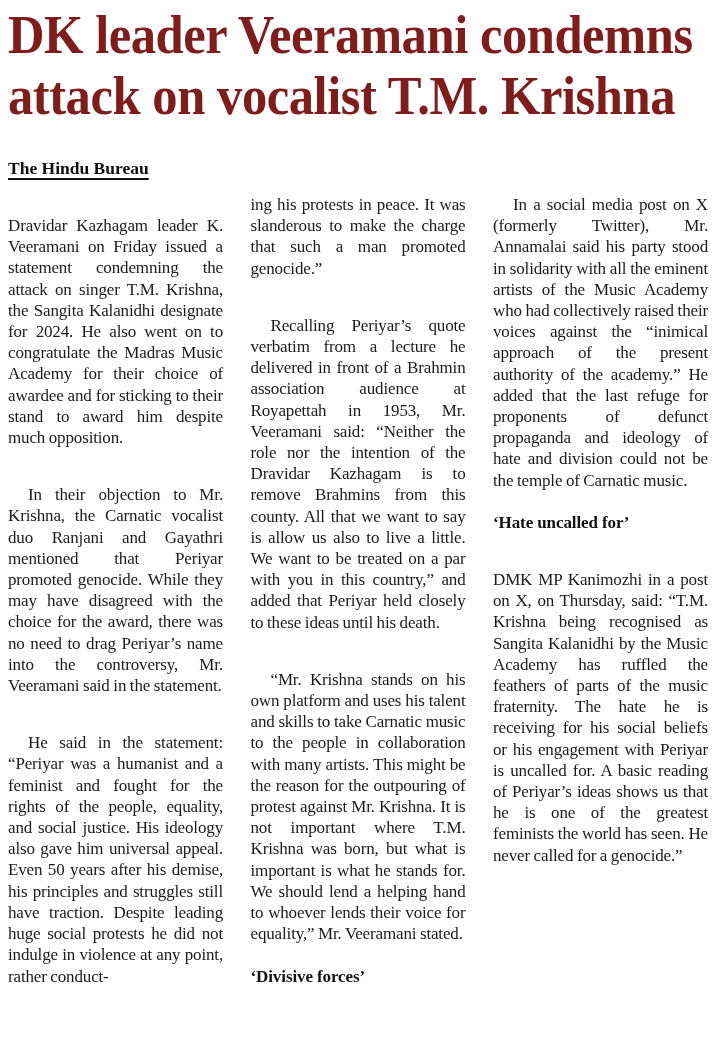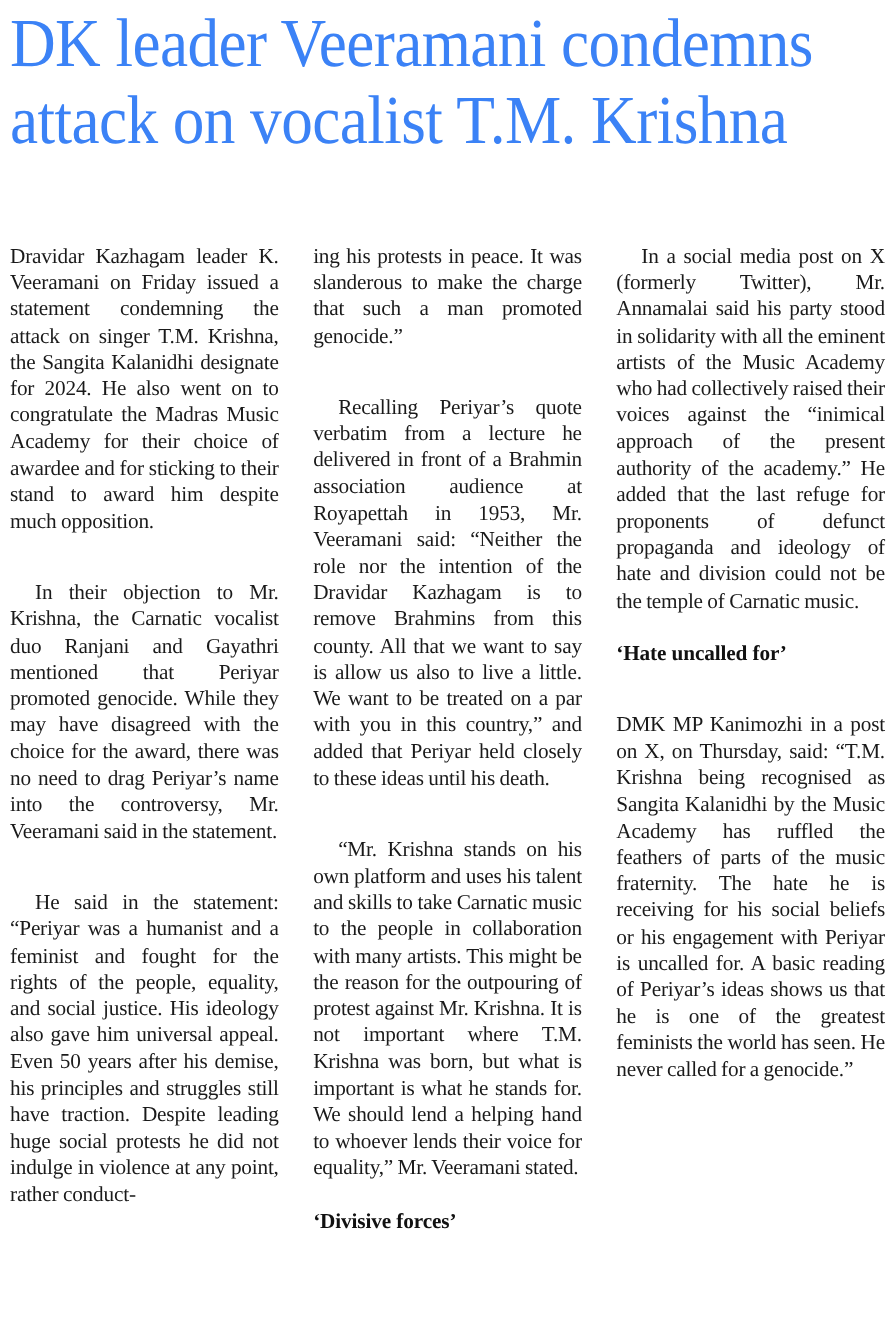--- a/index.html
+++ b/index.html
@@ -8,22 +8,22 @@
       width: 716px;
       height: 1059px;
       overflow: hidden;
       font-family: "Liberation Serif", serif;
       color: #1a1a1a;
     }
     .page { padding: 4px 8px 0 8px; }
 
     
     .headline {
-      color: #3b82f6;
-      font-weight: normal;
+      color: #7f1d1d;
+      font-weight: bold;
       font-size: 55px;
       line-height: 61px;
       letter-spacing: -0.5px;
       margin-bottom: 32px;
     }
     .headline-line {
       display: block;
       transform: scaleX(0.92);
       transform-origin: 0 50%;
       white-space: nowrap;
@@ -86,20 +86,21 @@
 
   <h1 class="headline">
     <span class="headline-line">DK leader Veeramani condemns</span>
     <span class="headline-line">attack on vocalist T.M. Krishna</span>
   </h1>
 
   <div class="article-body">
 
     <section class="col">
       <div class="byline-block">
+        <div class="byline">The Hindu Bureau</div>
       </div>
       <p class="para">Dravidar Kazhagam leader K. Veeramani on Friday issued a statement condemning the attack on singer T.M. Krishna, the Sangita Kalanidhi designate for 2024. He also went on to congratulate the Madras Music Academy for their choice of awardee and for sticking to their stand to award him despite much opposition.</p>
       <p class="para indent">In their objection to Mr. Krishna, the Carnatic vocalist duo Ranjani and Gayathri mentioned that Periyar promoted genocide. While they may have disagreed with the choice for the award, there was no need to drag Periyar’s name into the controversy, Mr. Veeramani said in the statement.</p>
       <p class="para indent">He said in the statement: “Periyar was a humanist and a feminist and fought for the rights of the people, equality, and social justice. His ideology also gave him universal appeal. Even 50 years after his demise, his principles and struggles still have traction. Despite leading huge social protests he did not indulge in violence at any point, rather conduct-</p>
     </section>
 
     <section class="col">
       <p class="para">ing his protests in peace. It was slanderous to make the charge that such a man promoted genocide.”</p>
       <p class="para indent">Recalling Periyar’s quote verbatim from a lecture he delivered in front of a Brahmin association audience at Royapettah in 1953, Mr. Veeramani said: “Neither the role nor the intention of the Dravidar Kazhagam is to remove Brahmins from this county. All that we want to say is allow us also to live a little. We want to be treated on a par with you in this country,” and added that Periyar held closely to these ideas until his death.</p>
       <p class="para indent">“Mr. Krishna stands on his own platform and uses his talent and skills to take Carnatic music to the people in collaboration with many artists. This might be the reason for the outpouring of protest against Mr. Krishna. It is not important where T.M. Krishna was born, but what is important is what he stands for. We should lend a helping hand to whoever lends their voice for equality,” Mr. Veeramani stated.</p>

